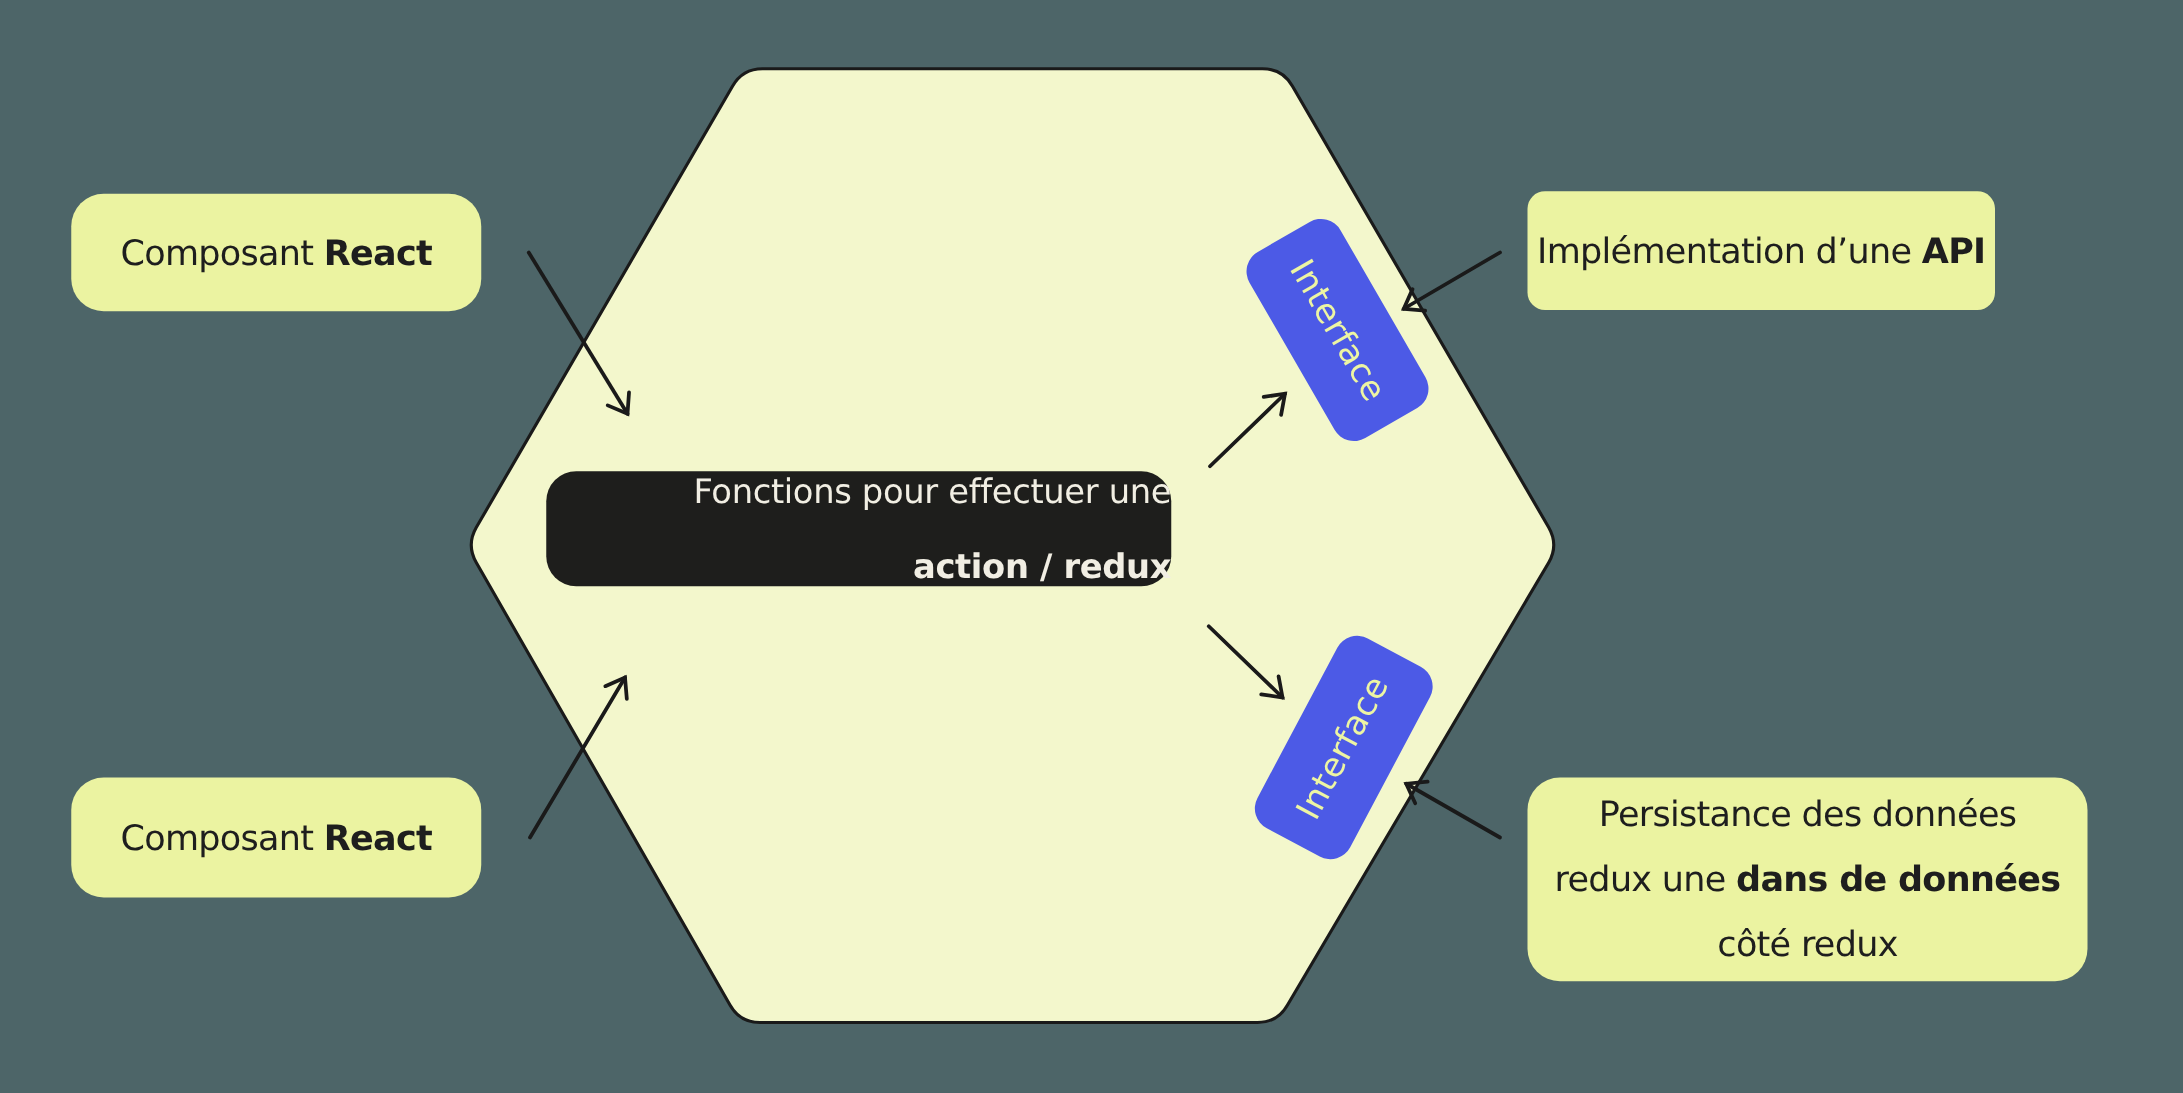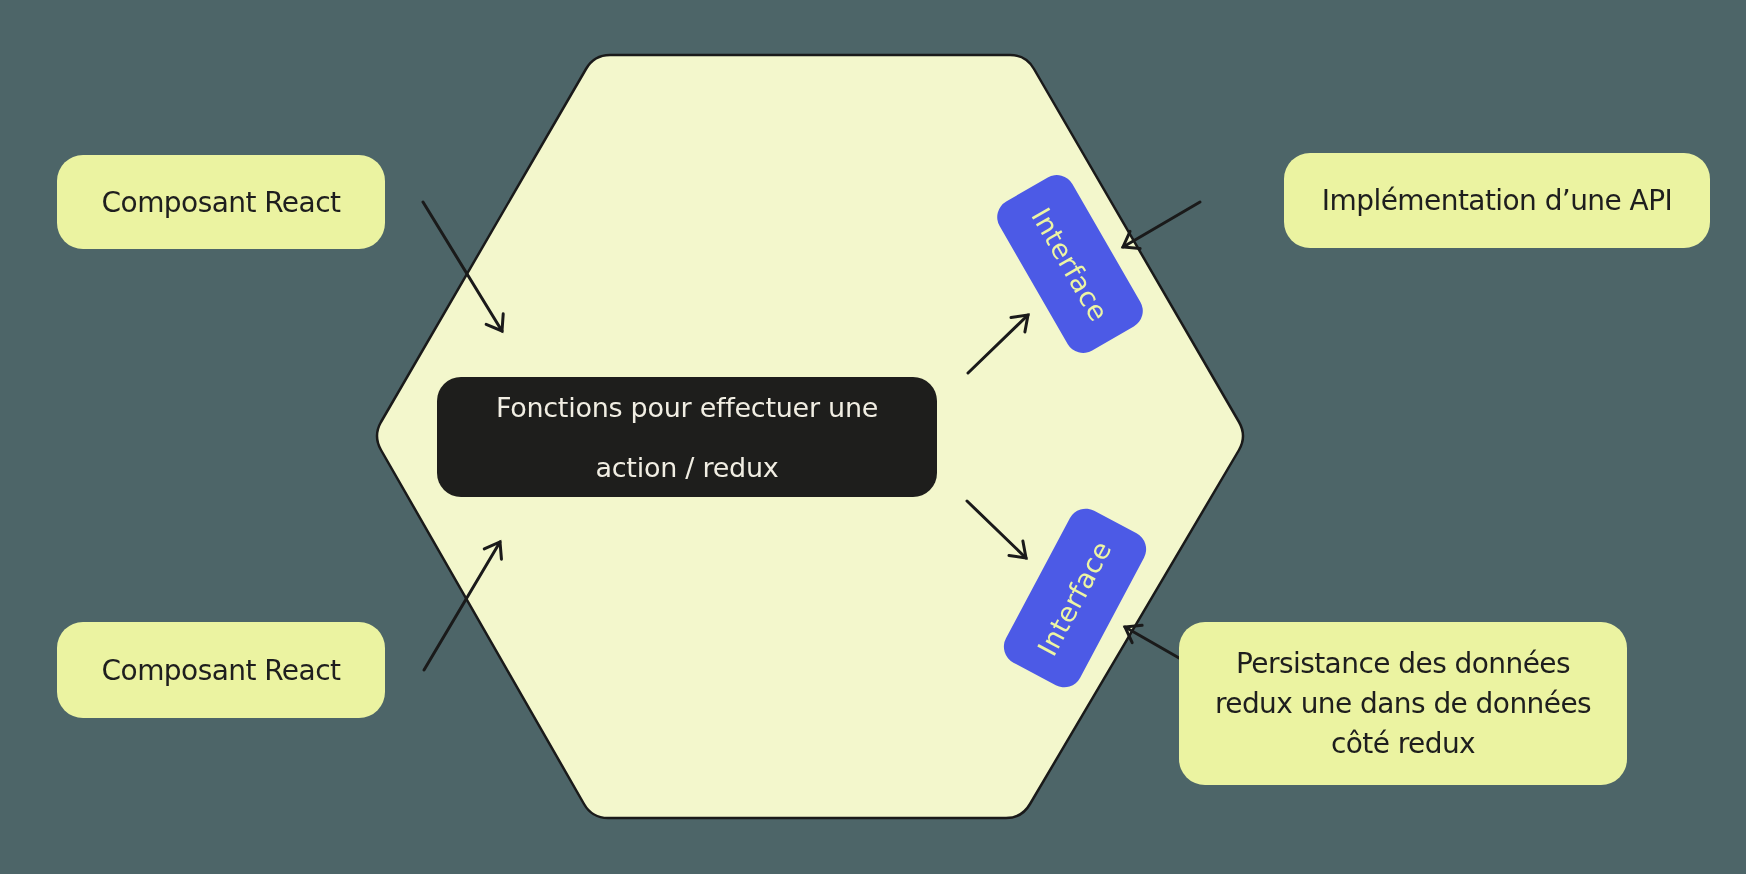--- a/index.html
+++ b/index.html
@@ -46,35 +46,35 @@
     border-radius: 26px;
     display: flex;
     flex-direction: column;
     align-items: center;
     justify-content: center;
     font-size: 28px;
     letter-spacing: -0.02em;
     text-align: center;
   }
   .note-line { display: block; white-space: nowrap; }
-  .b { font-weight: 400; margin-top: 23px; }
+  .b { font-weight: 700; margin-top: 23px; }
   .note-tl { left: 57px;   top: 155px; width: 328px; height: 94px;  }
   .note-bl { left: 57px;   top: 622px; width: 328px; height: 96px;  }
-  .note-api{ left: 1284px; top: 153px; width: 426px; height: 95px;  }
-  .note-db { left: 1179px; top: 622px; width: 448px; height: 163px; line-height: 40px; }
+  .note-api{ left: 1222px; top: 153px; width: 374px; height: 95px; border-radius: 14px;  }
+  .note-db { left: 1222px; top: 622px; width: 448px; height: 163px; line-height: 40px; gap: 12px; }
   .center-box {
     position: absolute;
     left: 437px; top: 377px;
-    width: 500px; height: 120px;
+    width: 500px; height: 92px;
     background: var(--center-fill, #1E1E1C);
     color: var(--center-text, #F1EEE3);
     border-radius: 24px;
     display: flex;
     flex-direction: column;
-    align-items: center;
+    align-items: flex-end;
     justify-content: center;
     font-size: 27px;
     line-height: 37px;
     letter-spacing: -0.01em;
     text-align: center;
   }
   .iface {
     position: absolute;
     width: 84px; height: 172px;
     background: var(--interface-fill, #4C5AE6);

